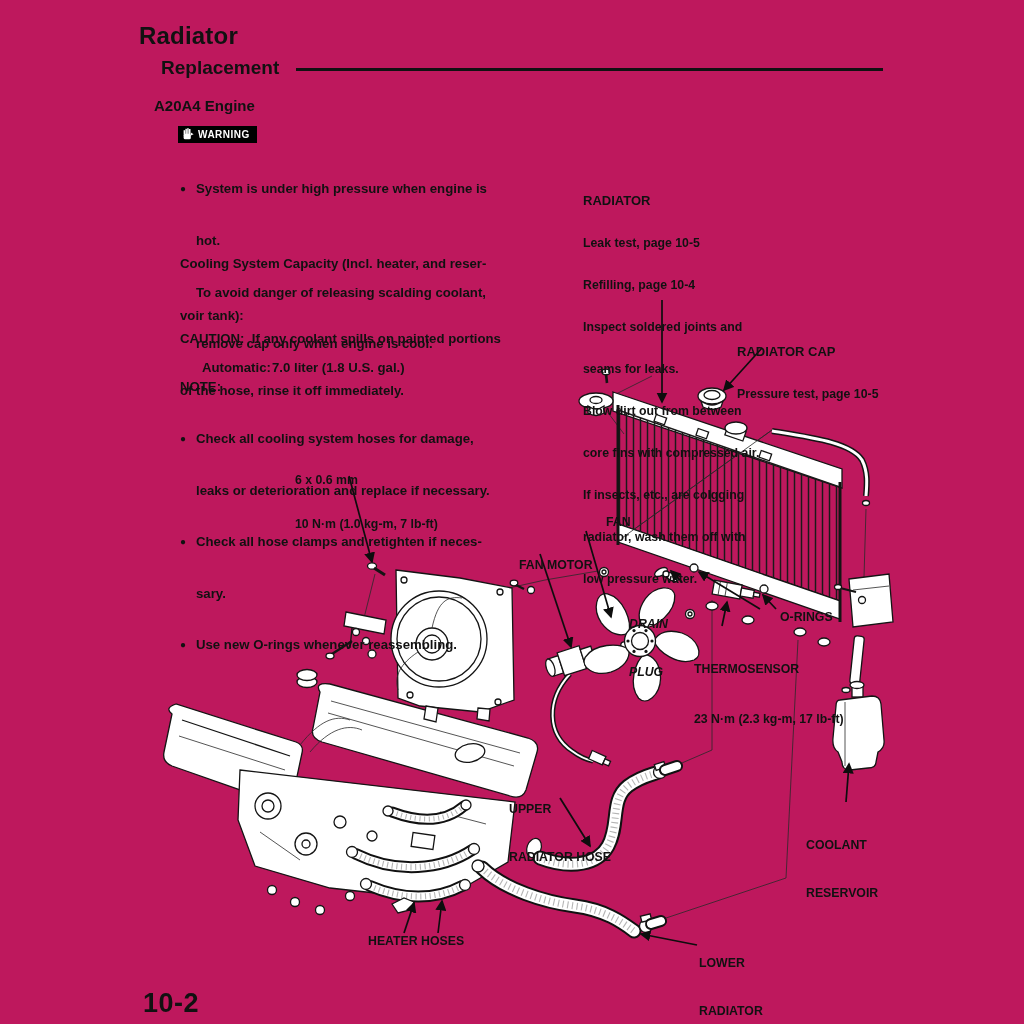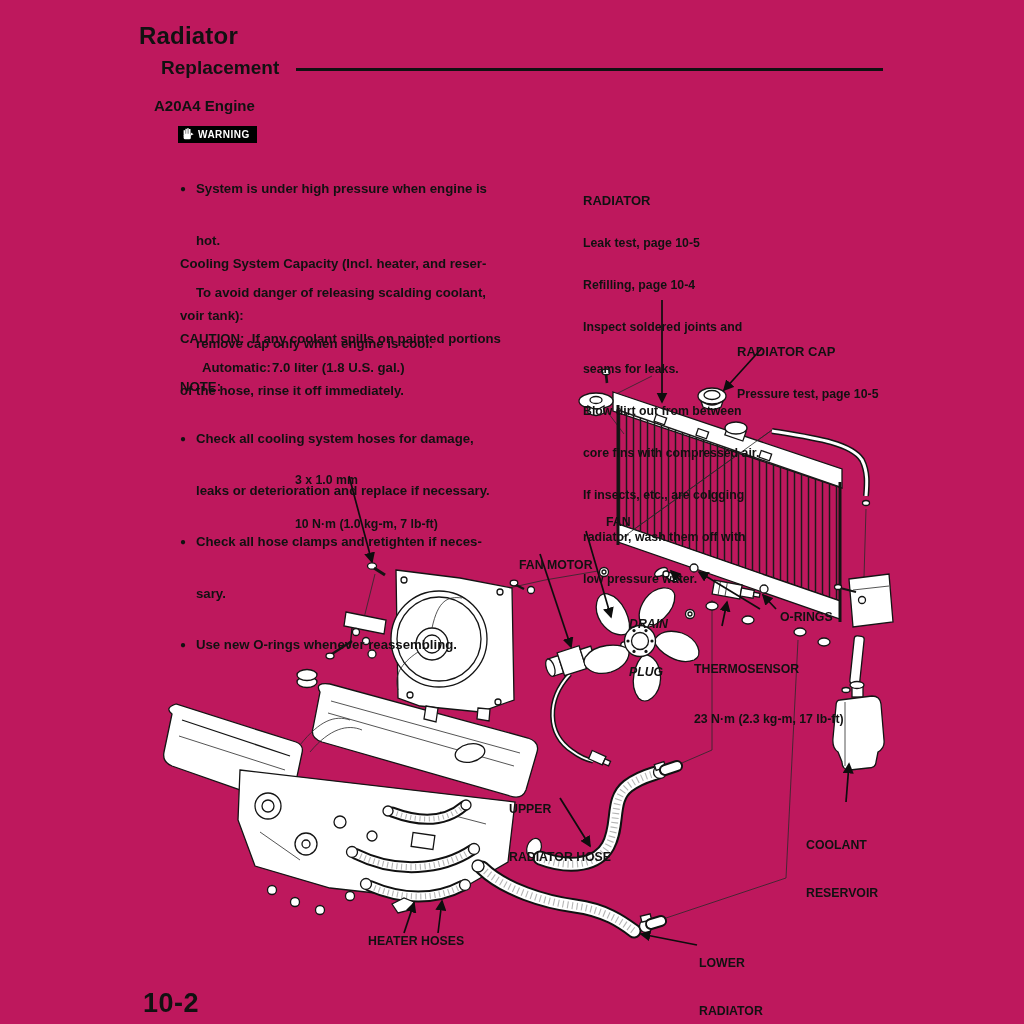--- a/index.html
+++ b/index.html
@@ -344,21 +344,21 @@
       <span>Check all hose clamps and retighten if neces-</span>
     </div>
     <div class="ind">sary.</div>
     <div class="bullrow">
       <span class="bull">●</span>
       <span>Use new O-rings whenever reassembling.</span>
     </div>
   </div>
 
   <div class="abs callout" style="left:295px;top:444px;line-height:14.5px;">
-    <div>3 x 1.0 mm</div>
+    <div>6 x 0.6 mm</div>
     <div>10 N·m (1.0 kg-m, 7 lb-ft)</div>
   </div>
 
   <div class="abs callout" style="left:583px;top:166px;">
     <div class="hd">RADIATOR</div>
     <div>Leak test, page 10-5</div>
     <div>Refilling, page 10-4</div>
     <div>Inspect soldered joints and</div>
     <div>seams for leaks.</div>
     <div>Blow dirt out from between</div>

